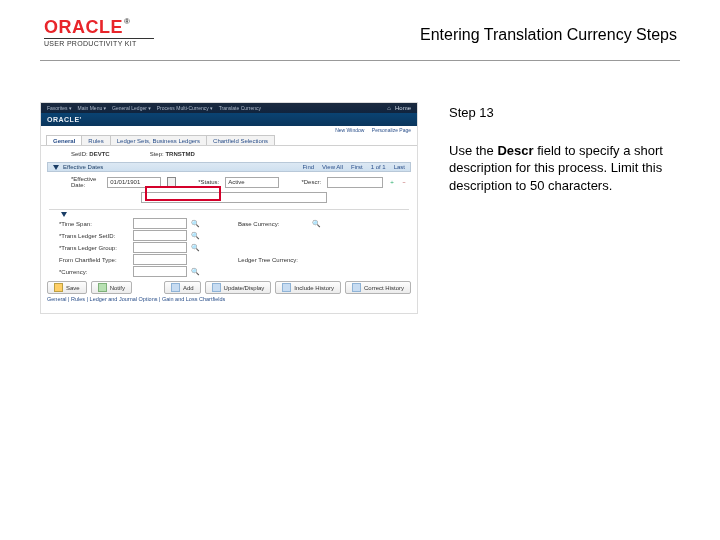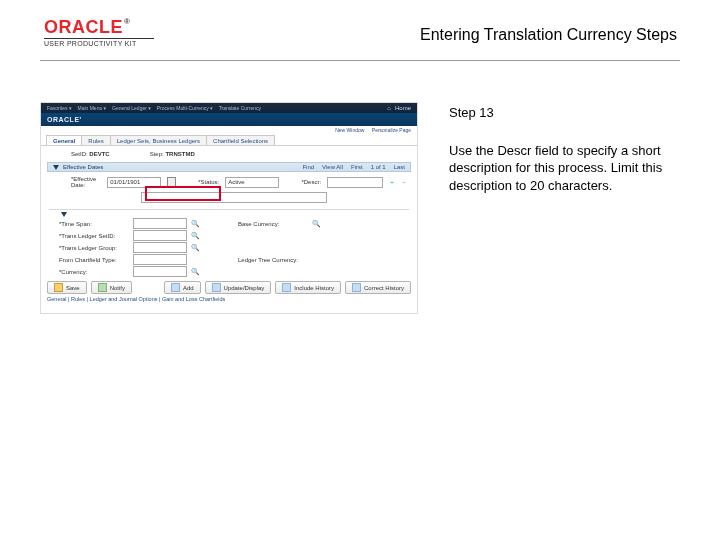--- a/index.html
+++ b/index.html
@@ -240,21 +240,21 @@
     left: 449px;
     width: 240px;
     font-size: 13px;
     line-height: 1.35;
     color: #000;
   }
   .instructions .step {
     margin-bottom: 20px;
   }
   .instructions p { margin: 0 0 16px 0; }
-  .instructions b { font-weight: normal; }
+  .instructions b { font-weight: bold; }
 </style>
 </head>
 <body>
 
 <div class="page">
 
   <div class="logo-block">
     <div class="oracle-logo">
       <span>ORACLE</span><span class="reg">®</span>
     </div>
@@ -395,17 +395,17 @@
           <span class="ico b"></span>
           <span>Correct History</span>
         </div>
     </div>
     <div class="foot-links">General | Rules | Ledger and Journal Options | Gain and Loss Chartfields</div>
   </div>
 
   <div class="instructions">
     <p class="step">Step 13</p>
     <p>
-      <span>Use the </span><b>Descr</b><span> field to specify a short description for this process. Limit this description to 20 characters.</span>
+      <span>Use the </span><b>Descr</b><span> field to specify a short description for this process. Limit this description to 50 characters.</span>
     </p>
   </div>
 
 </div>
 
 </body></html>

